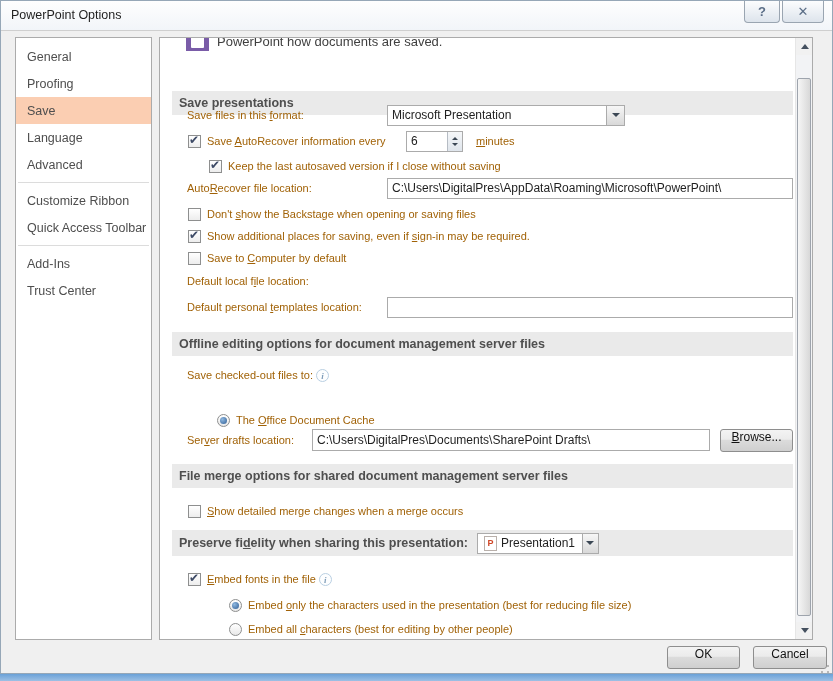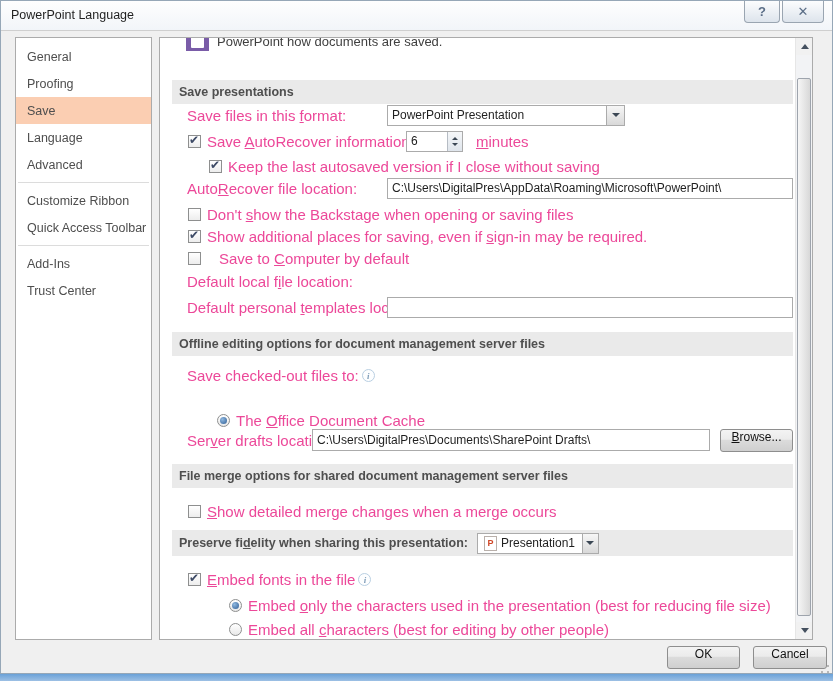--- a/index.html
+++ b/index.html
@@ -18,21 +18,21 @@
 
   
   .sidebar { position:absolute; left:14px; top:36px; width:137px; height:603px; background:#fff; border:1px solid #ababab; padding-top:5px; }
   .nav-item { height:27px; display:flex; align-items:center; padding-left:11px; color:#4e4e4e; font-size:12.5px; cursor:default; }
   .nav-item[data-selected="true"] { background:#fbceb2; }
   .nav-sep { height:1px; background:#dcdcdc; margin:4px 2px; }
 
   
   .main-panel { position:absolute; left:158px; top:36px; width:654px; height:603px; background:#fff; border:1px solid #ababab; overflow:hidden; }
   .row { position:absolute; height:22px; display:flex; align-items:center; white-space:nowrap; }
-  .lbl { font-size:15px; color:#ec4899; }
+  .lbl { font-size:11px; color:#a16207; }
   .w200 { width:200px; }
   .w125 { width:125px; }
   .band { position:absolute; left:12px; width:621px; height:24px; background:#eaeaea; display:flex; align-items:center; padding-left:7px; font-weight:bold; font-size:12.5px; color:#4f4f4f; white-space:nowrap; }
 
   .intro-icon { position:absolute; left:26px; top:-9px; width:23px; height:22px; background:#7a5ca8; }
   .intro-icon::after { content:""; position:absolute; left:5px; top:8px; width:13px; height:11px; background:#fff; border-radius:1px; }
   .intro-text { position:absolute; left:57px; top:-10px; height:26px; display:flex; align-items:center; font-size:13px; color:#3f3f3f; }
 
   .textbox { border:1px solid #ababab; background:#fff; height:21px; display:flex; align-items:center; padding:0 4px; overflow:hidden; white-space:nowrap; font-size:12px; color:#1f1f1f; }
   .combo { border:1px solid #ababab; background:#fff; height:21px; display:flex; align-items:center; padding-left:4px; font-size:12px; color:#1f1f1f; }
@@ -72,21 +72,21 @@
      radial-gradient(circle at 8px 8px,#b7b7b7 1px,transparent 1.2px),
      radial-gradient(circle at 2px 8px,#b7b7b7 1px,transparent 1.2px); }
   u { text-decoration:underline; }
 </style>
 </head>
 <body>
 
 <div class="dialog">
 
   <div class="titlebar">
-    <span class="title">PowerPoint Language</span>
+    <span class="title">PowerPoint Options</span>
     <div class="tb-btn tb-help">
         <span>?</span>
       </div>
     <div class="tb-btn tb-close">
         <span>✕</span>
       </div>
   </div>
 
   <div class="sidebar">
     <div class="nav-item" data-selected="false">
@@ -118,28 +118,28 @@
     <div class="nav-item" data-selected="false">
         <span>Trust Center</span>
       </div>
   </div>
 
   <div class="main-panel">
 
     <div class="intro-icon"></div>
     <div class="intro-text">PowerPoint how documents are saved.</div>
 
-    <div class="band" style="top:42px;">
+    <div class="band" style="top:53px;">
         <span>Save presentations</span>
       </div>
 
     <div class="row" style="top:66px; left:27px;">
       <span class="lbl w200">Save files in this <u>f</u>ormat:</span>
       <div class="combo" style="width:238px;">
-        <span>PowerPoint Presentation</span>
+        <span>Microsoft Presentation</span>
         <span class="combo-arrow">
             <span class="tri-down"></span>
           </span>
       </div>
     </div>
 
     <div class="row" style="top:92px; left:28px;">
       <span class="checkbox" data-checked="true"></span>
       <span class="lbl" style="width:199px;">Save <u>A</u>utoRecover information every</span>
       <div class="spinner">
@@ -167,21 +167,21 @@
     <div class="row" style="top:165px; left:28px;">
       <span class="checkbox" data-checked="false"></span>
       <span class="lbl">Don't <u>s</u>how the Backstage when opening or saving files</span>
     </div>
 
     <div class="row" style="top:187px; left:28px;">
       <span class="checkbox" data-checked="true"></span>
       <span class="lbl">Show additional places for saving, even if <u>s</u>ign-in may be required.</span>
     </div>
 
-    <div class="row" style="top:209px; left:28px;gap:12px;">
+    <div class="row" style="top:209px; left:28px;">
       <span class="checkbox" data-checked="false"></span>
       <span class="lbl">Save to <u>C</u>omputer by default</span>
     </div>
 
     <div class="row" style="top:232px; left:27px;">
       <span class="lbl w200">Default local f<u>i</u>le location:</span>
     </div>
 
     <div class="row" style="top:258px; left:27px;">
       <span class="lbl w200">Default personal <u>t</u>emplates location:</span>

